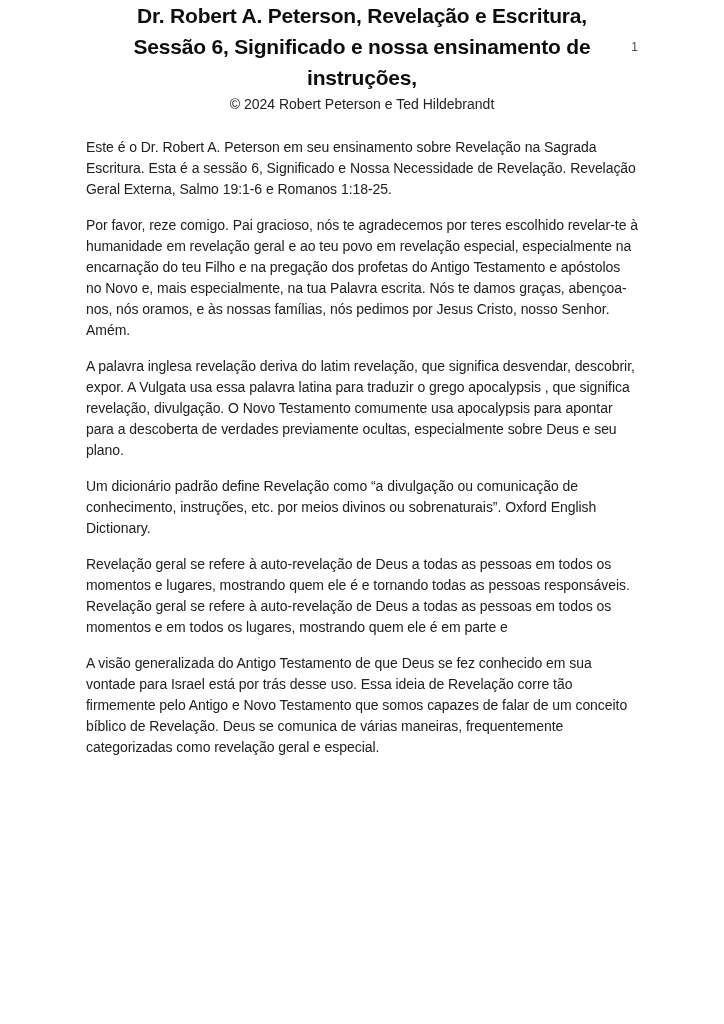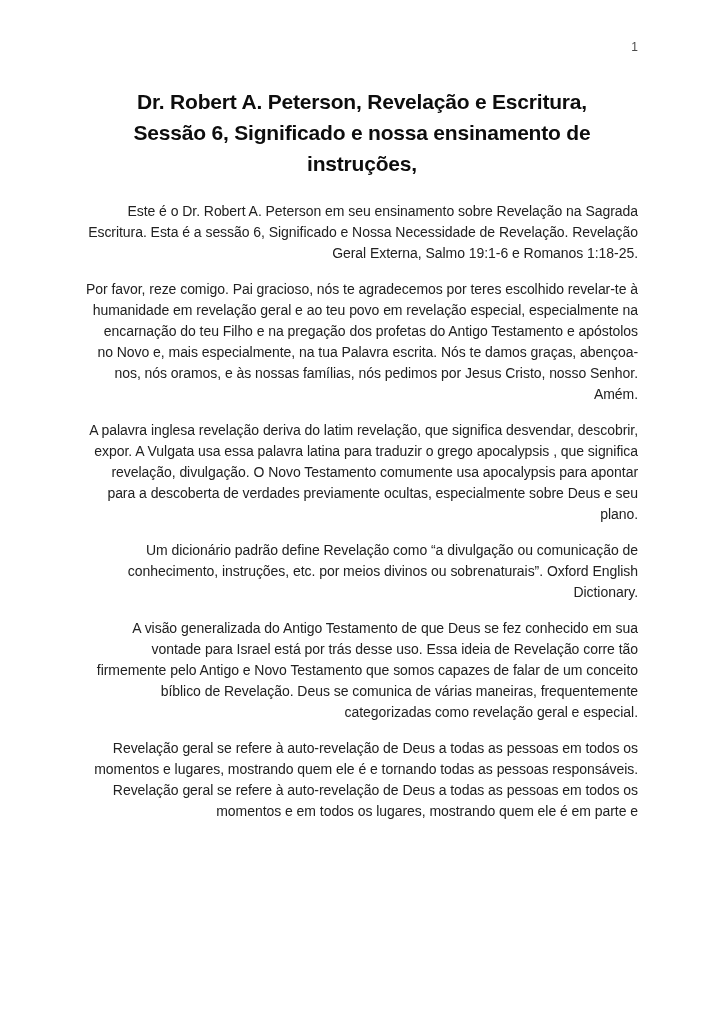--- a/index.html
+++ b/index.html
@@ -20,21 +20,20 @@
   }
   .page-number {
     position: absolute;
     top: 40px;
     right: 86px;
     font-size: 12px;
     line-height: 14px;
     color: #4a4a4a;
   }
   .doc-header {
-    padding-top: 86px;
     text-align: center;
   }
   .doc-title {
     font-weight: 700;
     font-size: 21px;
     line-height: 31px;
     color: #0d0d0d;
     letter-spacing: -0.2px;
   }
   .title-line {
@@ -44,45 +43,46 @@
     font-size: 14px;
     line-height: 21px;
     color: #232323;
     margin-top: 1px;
   }
   .doc-body {
     width: 552px;
     margin: 22px auto 12px auto;
     font-size: 14px;
     line-height: 21px;
-    text-align: right;
+    text-align: left;
     color: #212121;
     letter-spacing: -0.05px;
   }
   .doc-body p {
     margin: 0 0 15px 0;
   }
 </style>
 </head>
 <body>
 
 <div class="page">
 
   <div class="page-number">1</div>
 
   <div class="doc-header">
     <div class="doc-title">
       <div class="title-line">Dr. Robert A. Peterson, Revelação e Escritura,</div>
       <div class="title-line">Sessão 6, Significado e nossa ensinamento de</div>
       <div class="title-line">instruções,</div>
     </div>
+    <div class="copyright">© 2024 Robert Peterson e Ted Hildebrandt</div>
   </div>
 
   <div class="doc-body">
     <p>Este é o Dr. Robert A. Peterson em seu ensinamento sobre Revelação na Sagrada Escritura. Esta é a sessão 6, Significado e Nossa Necessidade de Revelação. Revelação Geral Externa, Salmo 19:1-6 e Romanos 1:18-25.</p>
     <p>Por favor, reze comigo. Pai gracioso, nós te agradecemos por teres escolhido revelar-te à humanidade em revelação geral e ao teu povo em revelação especial, especialmente na encarnação do teu Filho e na pregação dos profetas do Antigo Testamento e apóstolos no Novo e, mais especialmente, na tua Palavra escrita. Nós te damos graças, abençoa-nos, nós oramos, e às nossas famílias, nós pedimos por Jesus Cristo, nosso Senhor. Amém.</p>
     <p>A palavra inglesa revelação deriva do latim revelação, que significa desvendar, descobrir, expor. A Vulgata usa essa palavra latina para traduzir o grego apocalypsis , que significa revelação, divulgação. O Novo Testamento comumente usa apocalypsis para apontar para a descoberta de verdades previamente ocultas, especialmente sobre Deus e seu plano.</p>
     <p>Um dicionário padrão define Revelação como “a divulgação ou comunicação de conhecimento, instruções, etc. por meios divinos ou sobrenaturais”. Oxford English Dictionary.</p>
+    <p>Revelação geral se refere à auto-revelação de Deus a todas as pessoas em todos os momentos e lugares, mostrando quem ele é e tornando todas as pessoas responsáveis. Revelação geral se refere à auto-revelação de Deus a todas as pessoas em todos os momentos e em todos os lugares, mostrando quem ele é em parte e</p>
     <p>A visão generalizada do Antigo Testamento de que Deus se fez conhecido em sua vontade para Israel está por trás desse uso. Essa ideia de Revelação corre tão firmemente pelo Antigo e Novo Testamento que somos capazes de falar de um conceito bíblico de Revelação. Deus se comunica de várias maneiras, frequentemente categorizadas como revelação geral e especial.</p>
-    <p>Revelação geral se refere à auto-revelação de Deus a todas as pessoas em todos os momentos e lugares, mostrando quem ele é e tornando todas as pessoas responsáveis. Revelação geral se refere à auto-revelação de Deus a todas as pessoas em todos os momentos e em todos os lugares, mostrando quem ele é em parte e</p>
   </div>
 
 </div>
 
 </body></html>

